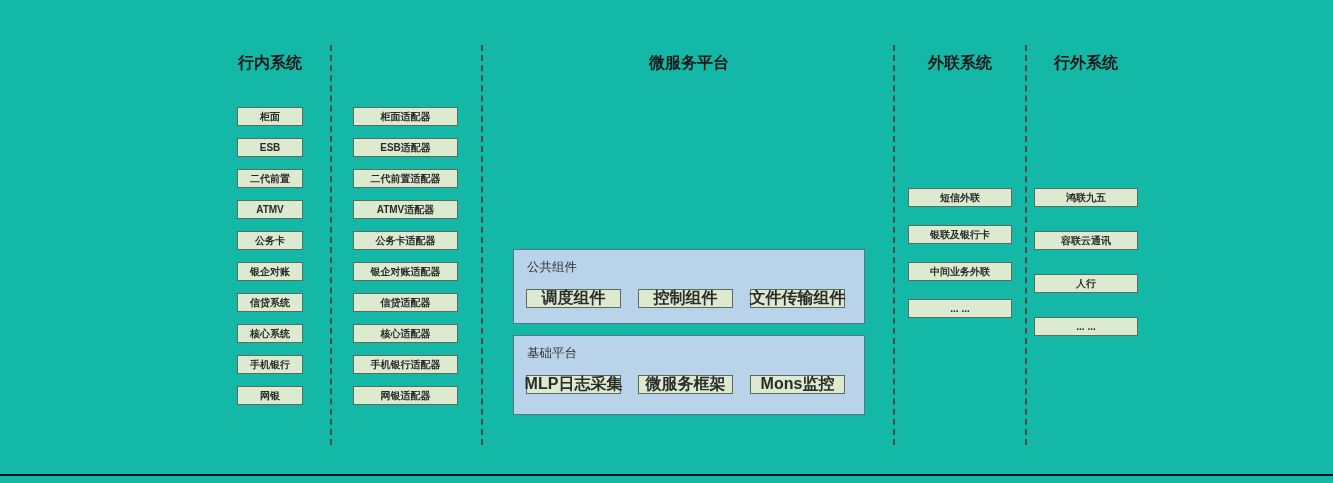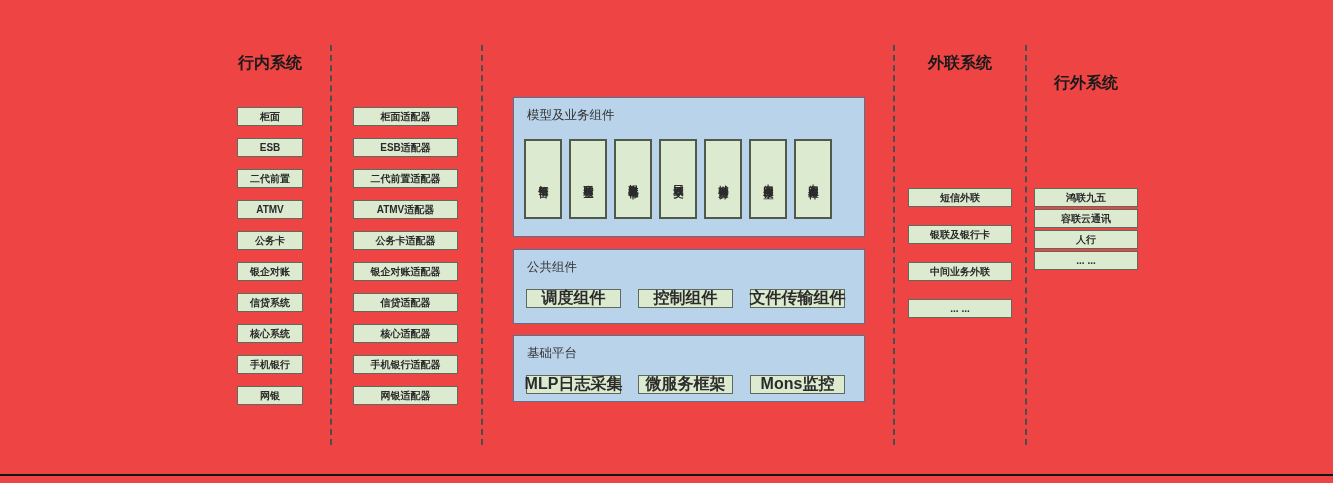--- a/index.html
+++ b/index.html
@@ -1,56 +1,56 @@
 <!DOCTYPE html>
 <html><head>
 <meta charset="utf-8">
 <style>
   html,body { margin:0; padding:0; background:#fff; }
   .canvas {
-    position:relative; width:1333px; height:483px; background:#ef4444;
+    position:relative; width:1333px; height:483px; background:#14b8a6;
     font-family:"Liberation Sans", sans-serif; overflow:hidden;
   }
   .col-header {
     position:absolute; top:53px; font-weight:bold; font-size:16px;
     color:#1a1a1a; text-align:center; white-space:nowrap;
   }
   #hdr-col1 { left:220px; width:100px; }
   #hdr-col2 { left:340px; width:130px; }
   #hdr-platform { left:513px; width:352px; }
   #hdr-col4 { left:908px; width:104px; }
-  #hdr-col5 { left:1034px; width:104px;margin-top:20px; }
+  #hdr-col5 { left:1034px; width:104px; }
 
   .dash {
     position:absolute; top:45px; height:400px; width:0;
     border-left:2px dashed #4d4d4d;
   }
   #dash1 { left:330px; }
   #dash2 { left:481px; }
   #dash3 { left:893px; }
   #dash4 { left:1025px; }
 
   .vlist { position:absolute; display:flex; flex-direction:column; gap:12px; }
   #col1-list { left:237px; top:107px; width:66px; }
   #col2-list { left:353px; top:107px; width:105px; }
   #col4-list { left:908px; top:188px; width:104px; gap:18px; }
-  #col5-list { left:1034px; top:188px; width:104px; gap:2px;justify-content:center; }
+  #col5-list { left:1034px; top:188px; width:104px; gap:24px;justify-content:center; }
 
   .gbox {
     height:19px; background:#dcead0; border:1px solid #5e6a5e;
     box-sizing:border-box; display:flex; align-items:center; justify-content:center;
     font-size:10px; font-weight:bold; color:#2b2b2b; white-space:nowrap;
   }
   .panel {
     position:absolute; left:513px; width:352px;
     background:#b9d3ea; border:1px solid #55738f; box-sizing:border-box;
   }
   #panel-model { top:97px; height:140px; }
   #panel-common { top:249px; height:75px; }
-  #panel-base { top:335px; height:67px; }
+  #panel-base { top:335px; height:80px; }
   .panel-label {
     position:absolute; left:13px; top:9px; font-size:12.5px; color:#333;
     white-space:nowrap;
   }
   .row { position:absolute; display:flex; }
   #model-row { left:10px; top:41px; gap:7px; }
   #common-row, #base-row { left:12px; top:39px; gap:17px; }
   .vbox {
     width:38px; height:80px; background:#dcead0; border:2px solid #4f5a4a;
     box-sizing:border-box; display:flex; align-items:center; justify-content:center;
@@ -66,20 +66,21 @@
   .bottom-rule {
     position:absolute; left:0; top:474px; width:1333px; height:2px; background:#141414;
   }
 </style>
 </head>
 <body>
 
 <div class="canvas">
 
   <div class="col-header" id="hdr-col1">行内系统</div>
+  <div class="col-header" id="hdr-platform">微服务平台</div>
   <div class="col-header" id="hdr-col4">外联系统</div>
   <div class="col-header" id="hdr-col5">行外系统</div>
 
   <div class="dash" id="dash1"></div>
   <div class="dash" id="dash2"></div>
   <div class="dash" id="dash3"></div>
   <div class="dash" id="dash4"></div>
 
   <div class="vlist" id="col1-list">
       <div class="gbox">柜面</div>
@@ -99,32 +100,20 @@
       <div class="gbox">二代前置适配器</div>
       <div class="gbox">ATMV适配器</div>
       <div class="gbox">公务卡适配器</div>
       <div class="gbox">银企对账适配器</div>
       <div class="gbox">信贷适配器</div>
       <div class="gbox">核心适配器</div>
       <div class="gbox">手机银行适配器</div>
       <div class="gbox">网银适配器</div>
     </div>
 
-  <div class="panel" id="panel-model">
-    <div class="panel-label">模型及业务组件</div>
-    <div class="row" id="model-row">
-        <div class="vbox">短信平台</div>
-        <div class="vbox">联网核查</div>
-        <div class="vbox">银联及银行卡</div>
-        <div class="vbox">同城票交</div>
-        <div class="vbox">城商行清算</div>
-        <div class="vbox">中间业务模型</div>
-        <div class="vbox">中间业务组件</div>
-      </div>
-  </div>
 
   <div class="panel" id="panel-common">
     <div class="panel-label">公共组件</div>
     <div class="row" id="common-row">
         <div class="hbox">调度组件</div>
         <div class="hbox">控制组件</div>
         <div class="hbox">文件传输组件</div>
       </div>
   </div>
 

